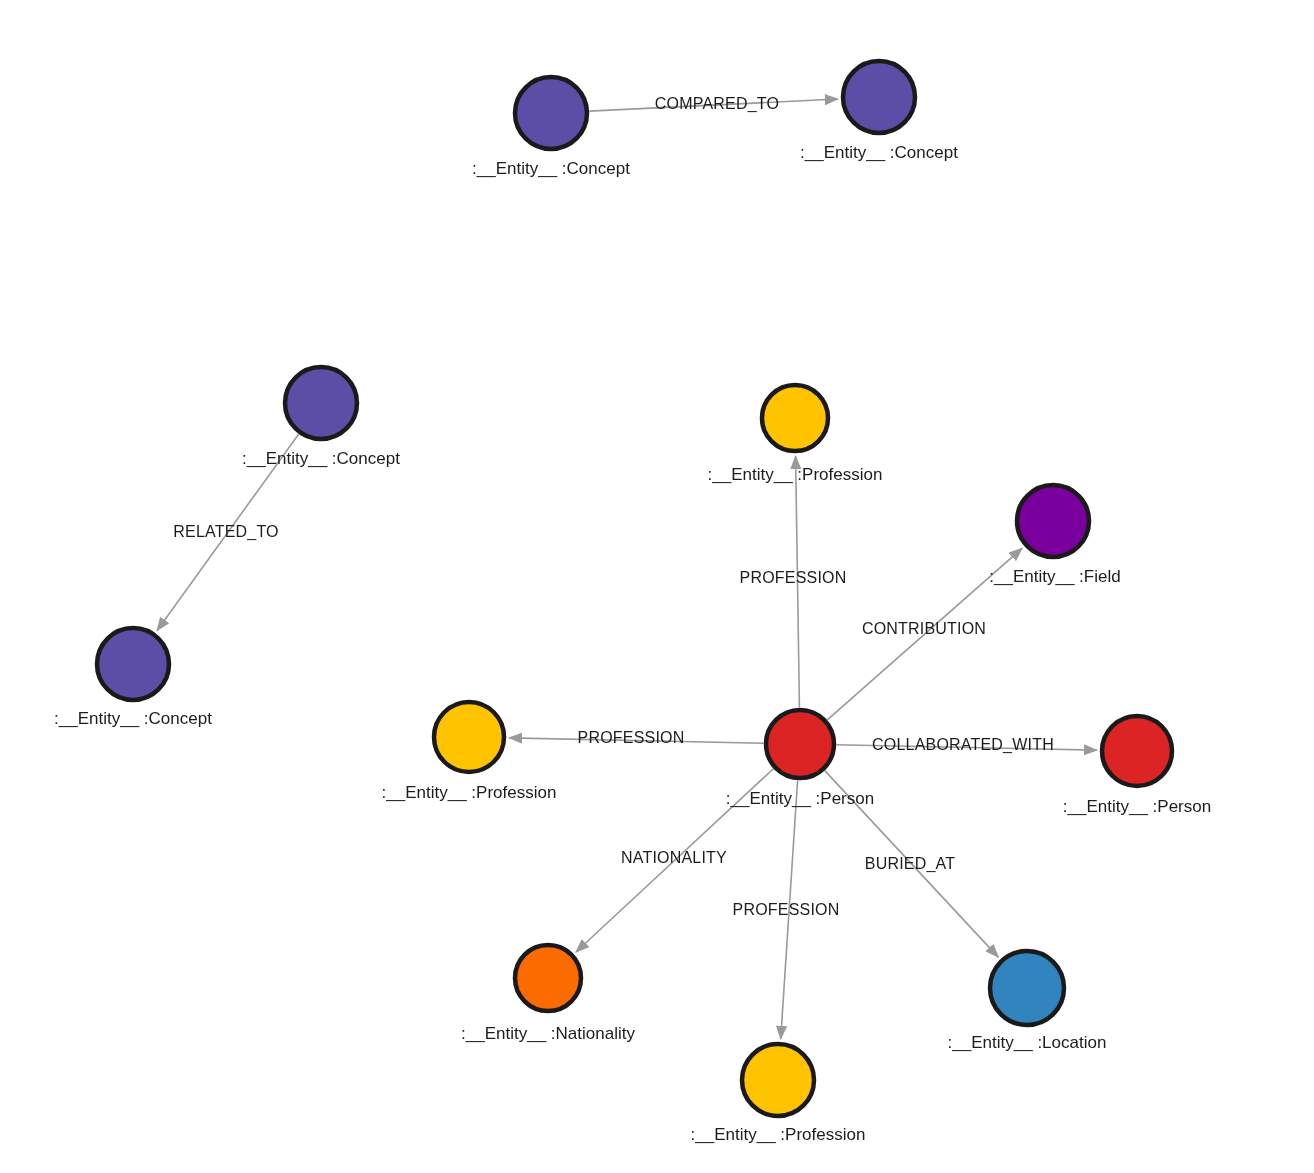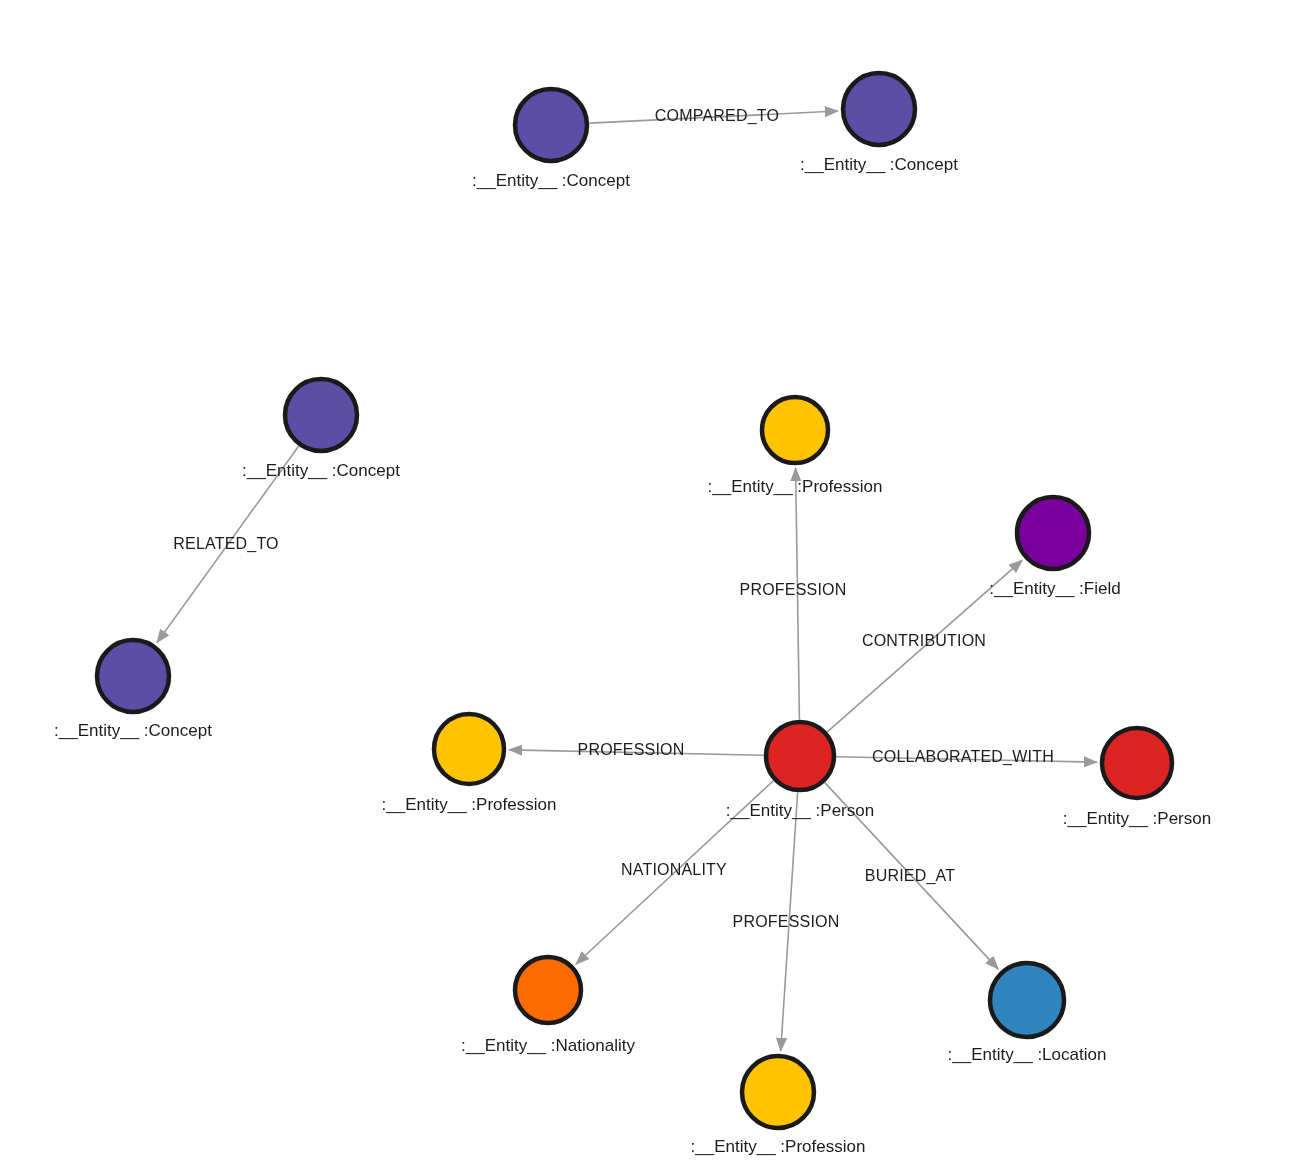--- a/index.html
+++ b/index.html
@@ -12,21 +12,20 @@
     font-family: "Liberation Sans", sans-serif;
     width: 1314px;
     height: 1173px;
     overflow: hidden;
   }
   #graph-canvas {
     position: relative;
     width: 1314px;
     height: 855px;
     background: #ffffff;
-    margin-top: 12px;
   }
   svg.graph-svg {
     position: absolute;
     top: 0;
     left: 0;
     width: 1314px;
     height: 1173px;
     display: block;
   }
   .edge-line {

